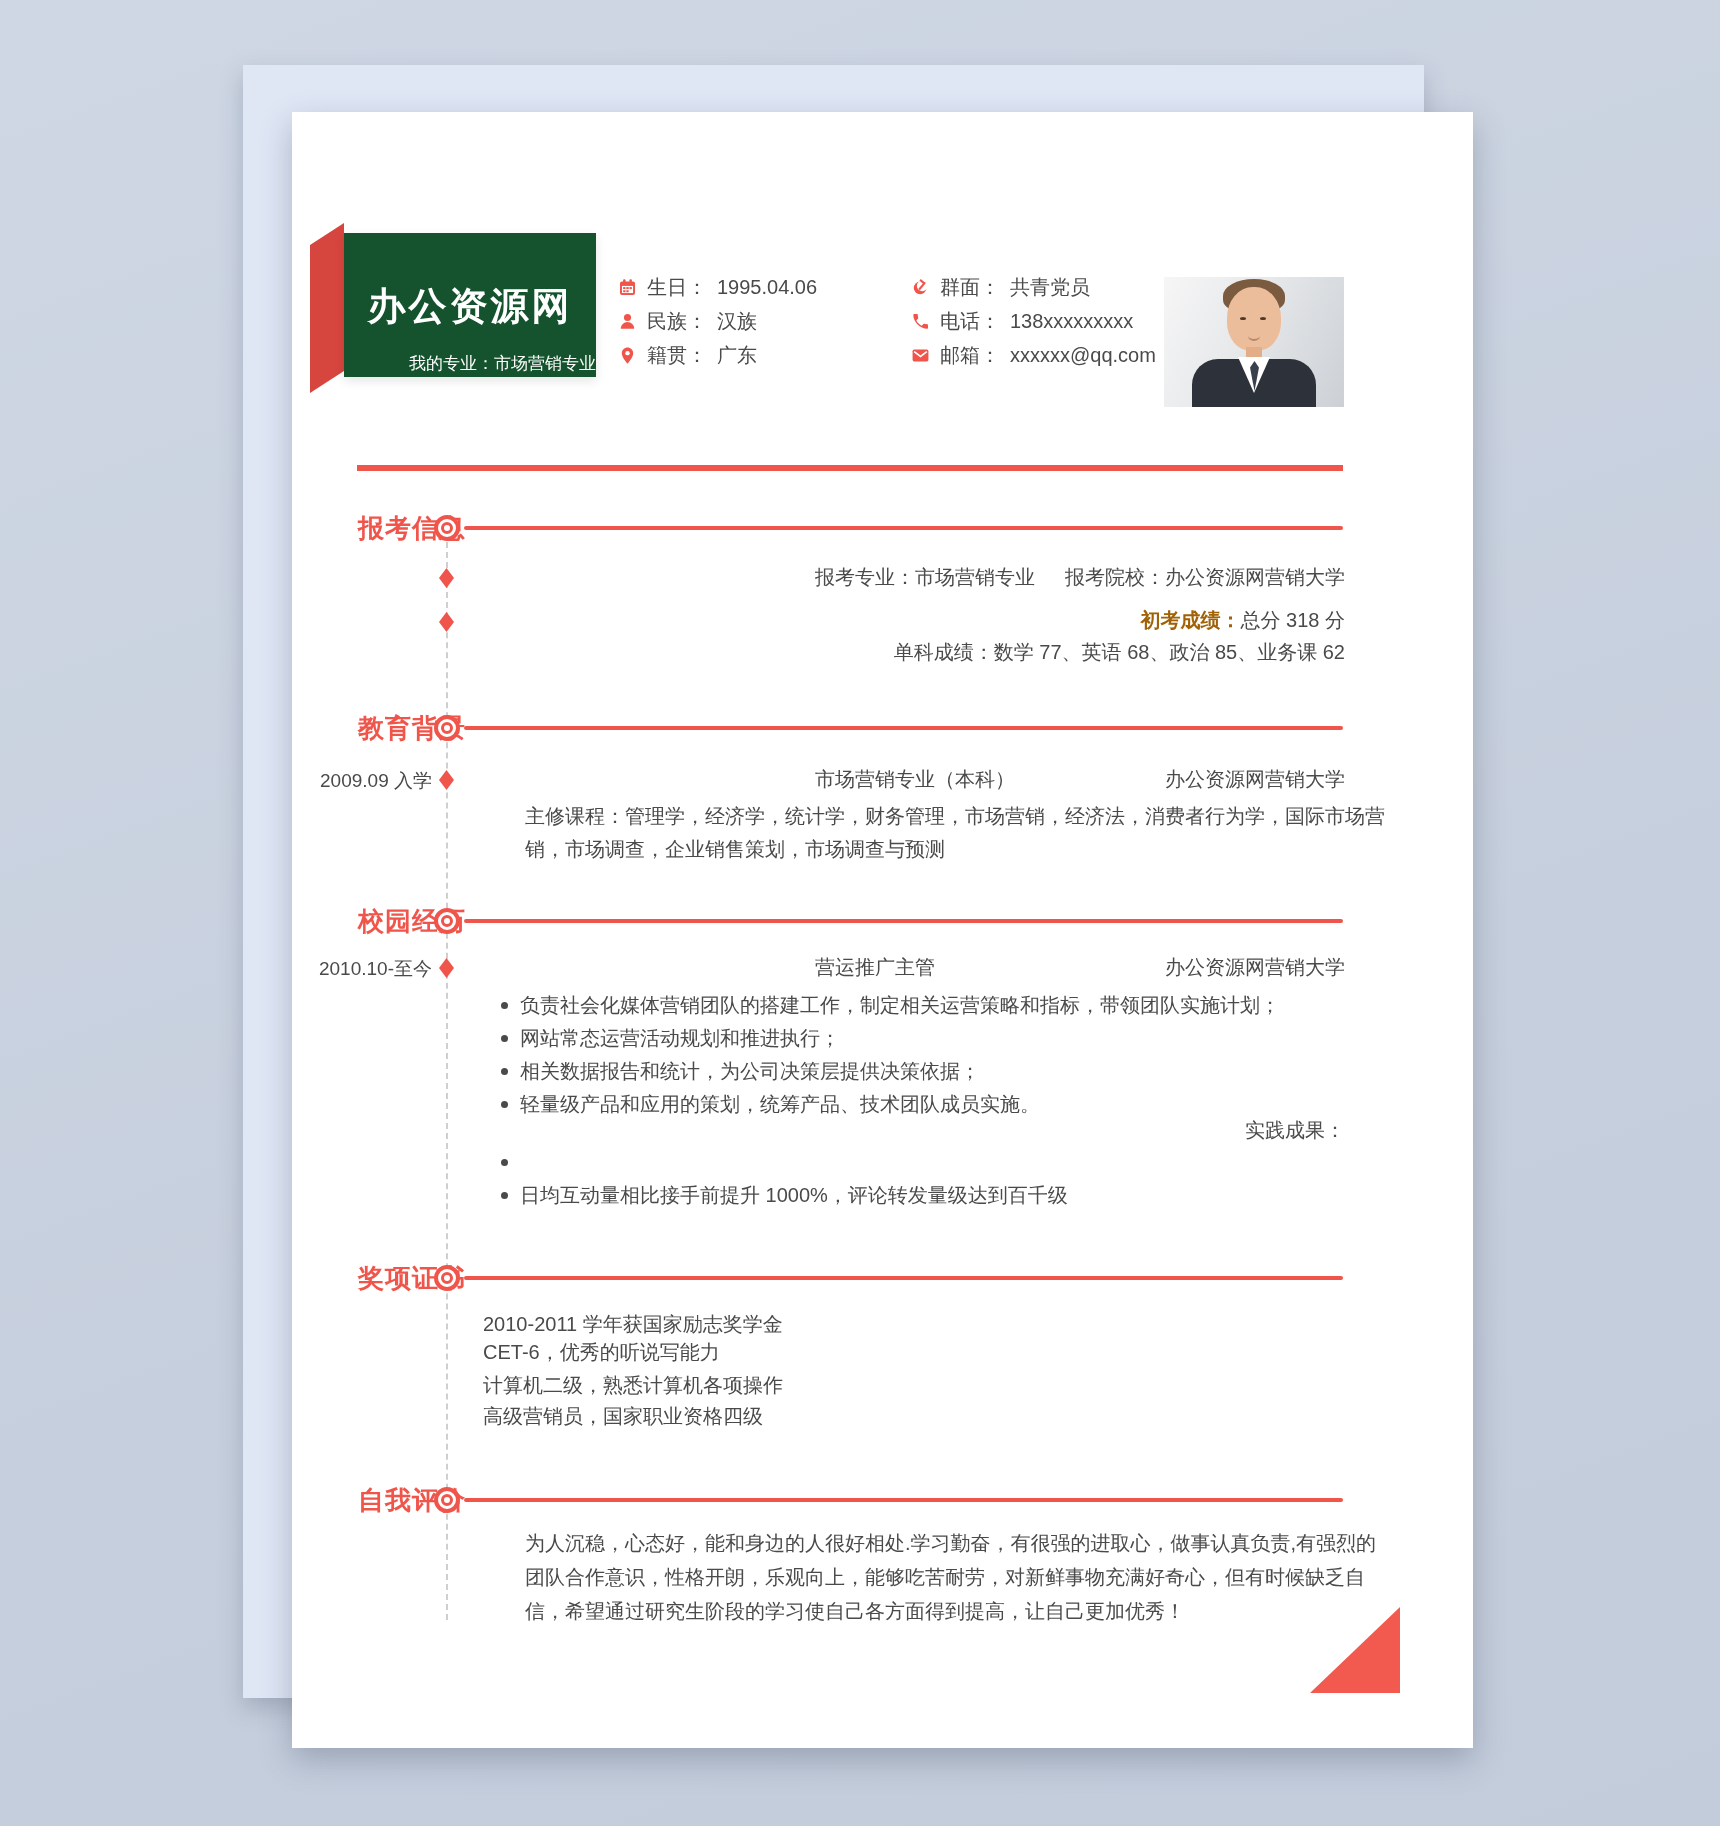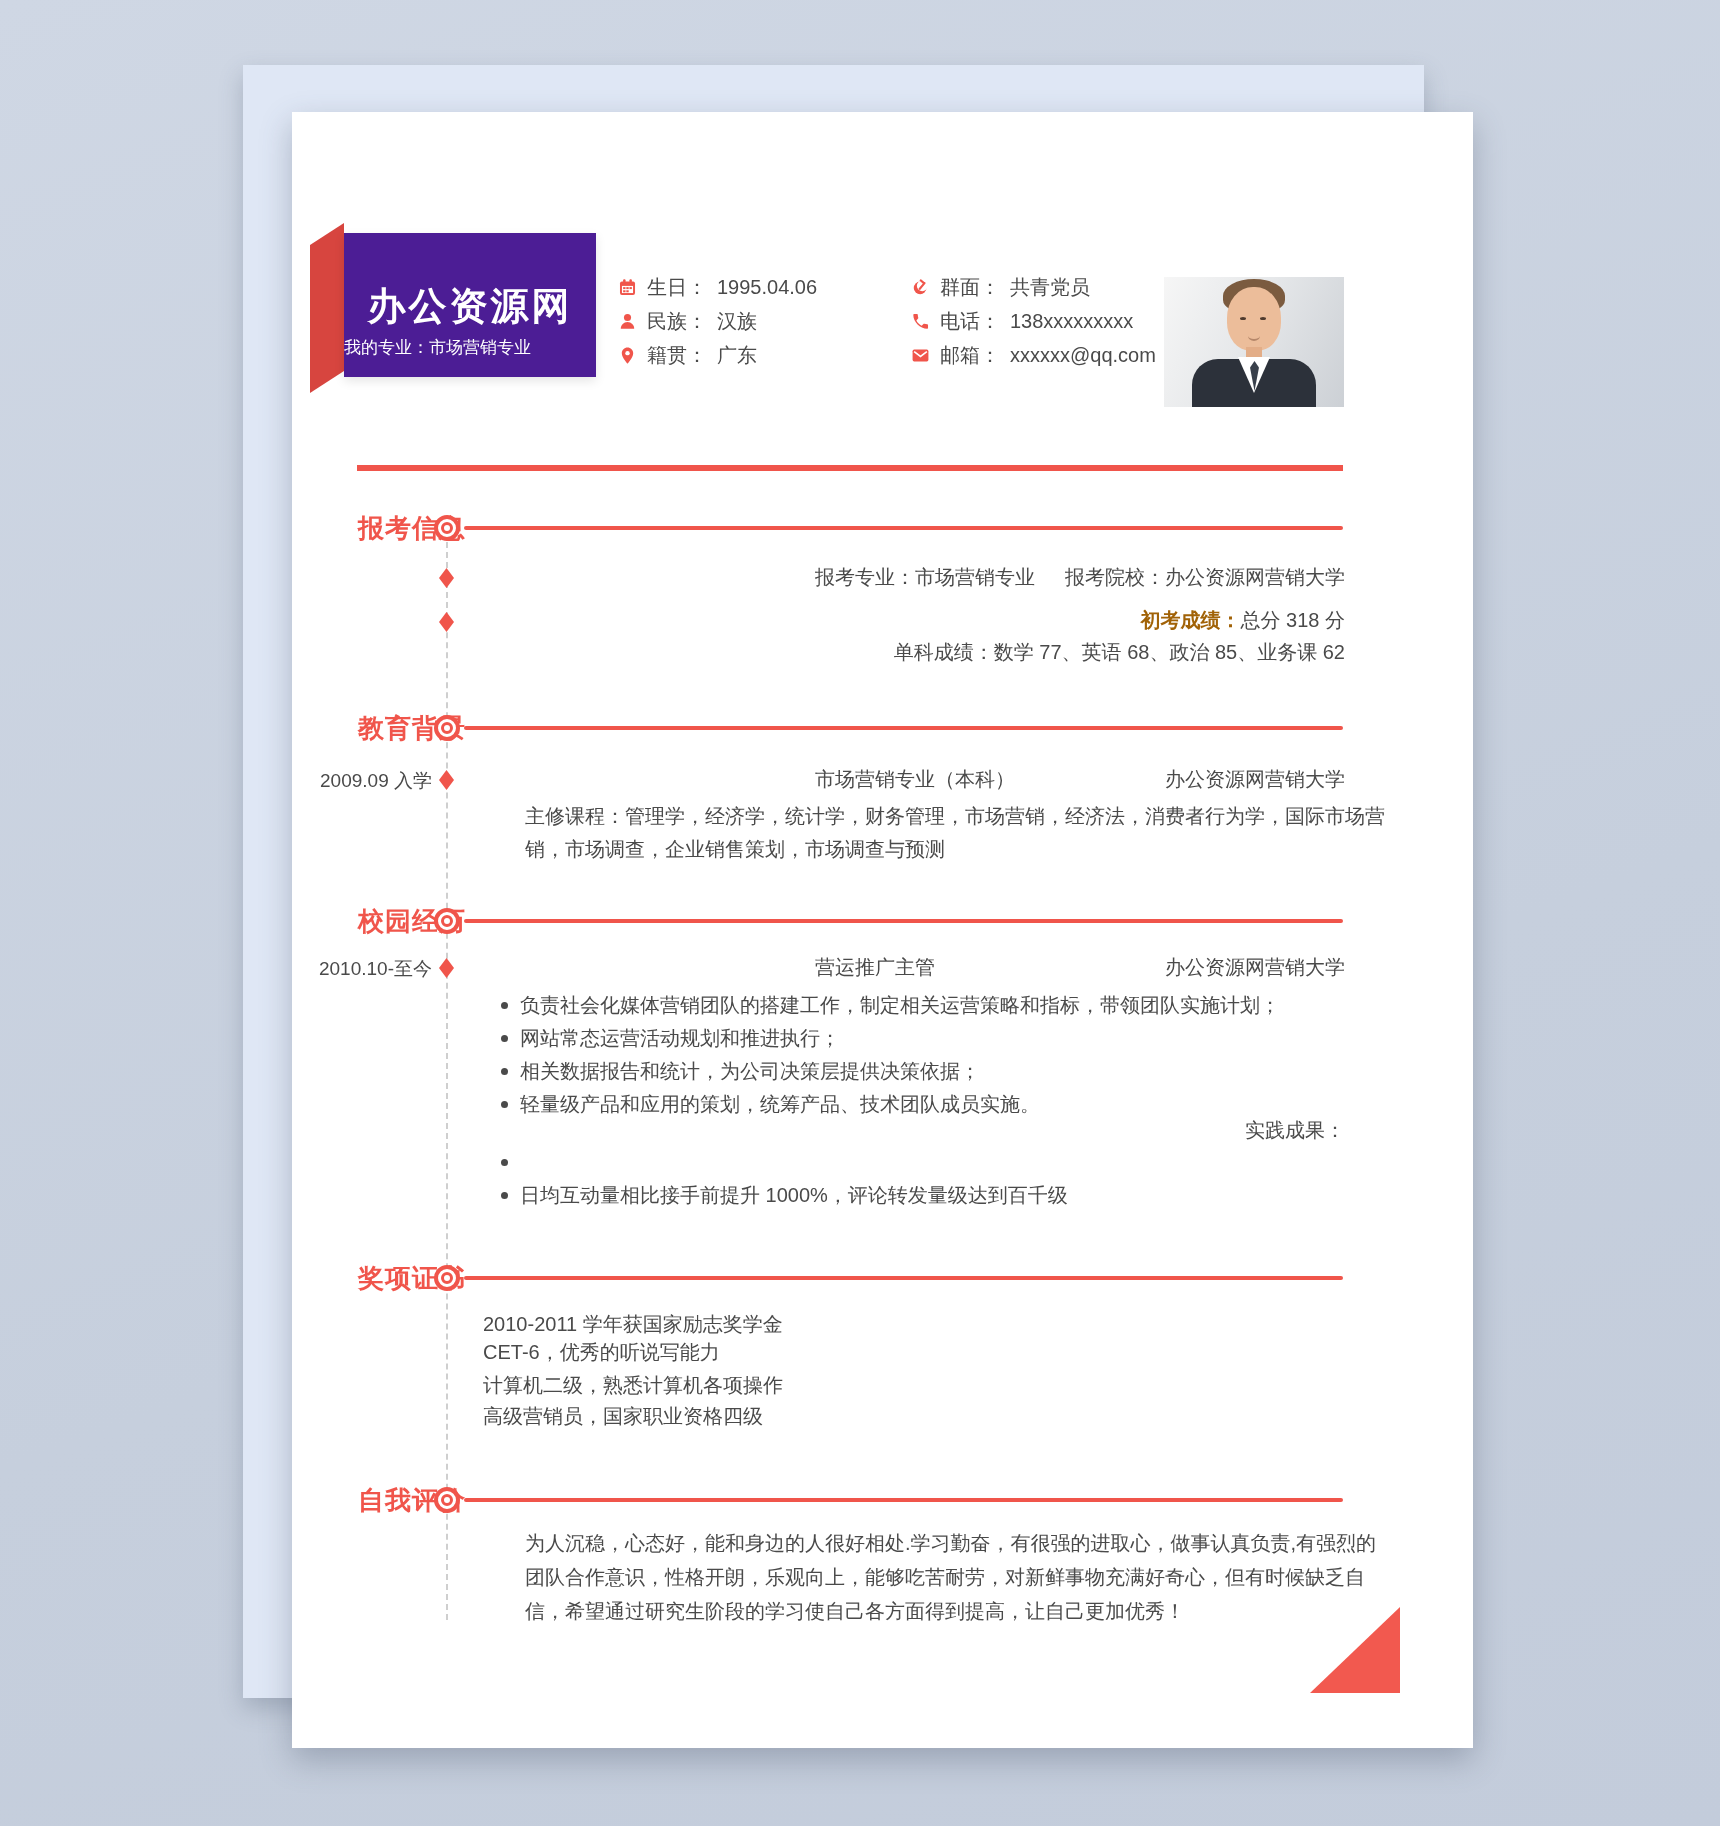--- a/index.html
+++ b/index.html
@@ -7,25 +7,25 @@
   .stage{position:relative;width:1720px;height:1826px;overflow:hidden;
          background:linear-gradient(160deg,#cfd7e4 0%,#c6cfdd 60%,#c3ccdb 100%);}
   .back-sheet{position:absolute;left:243px;top:65px;width:1181px;height:1633px;
          background:#dfe7f5;box-shadow:0 10px 22px rgba(70,82,105,.28);}
   .paper{position:absolute;left:292px;top:112px;width:1181px;height:1636px;
          background:#ffffff;box-shadow:0 12px 30px rgba(66,78,100,.33);}
 
   
   .ribbon-spine{position:absolute;left:18px;top:111px;width:34px;height:170px;background:#d7453f;
          clip-path:polygon(0 13%,100% 0,100% 87%,0 100%);}
-  .ribbon-main{position:absolute;left:52px;top:121px;width:252px;height:144px;background:#4c1d95;
+  .ribbon-main{position:absolute;left:52px;top:121px;width:252px;height:144px;background:#14532d;
          box-shadow:0 4px 10px rgba(0,0,0,.10);}
   .ribbon-title{position:absolute;left:0;top:52px;width:100%;text-align:center;color:#fff;
          font-size:38px;font-weight:bold;letter-spacing:3px;line-height:42px;}
-  .ribbon-subtitle{position:absolute;left:0;top:104px;width:100%;text-align:left;color:#fff;
+  .ribbon-subtitle{position:absolute;left:0;top:120px;width:100%;text-align:right;color:#fff;
          font-size:17px;line-height:22px;}
 
   
   .info-row{position:absolute;display:flex;align-items:center;gap:10px;height:26px;
          font-size:20px;color:#4a4a4a;white-space:nowrap;}
   .info-row .ic{display:inline-flex;width:19px;height:19px;}
   .info-row .ic svg{width:19px;height:19px;}
 
   
   .photo{position:absolute;left:872px;top:165px;width:180px;height:130px;overflow:hidden;

